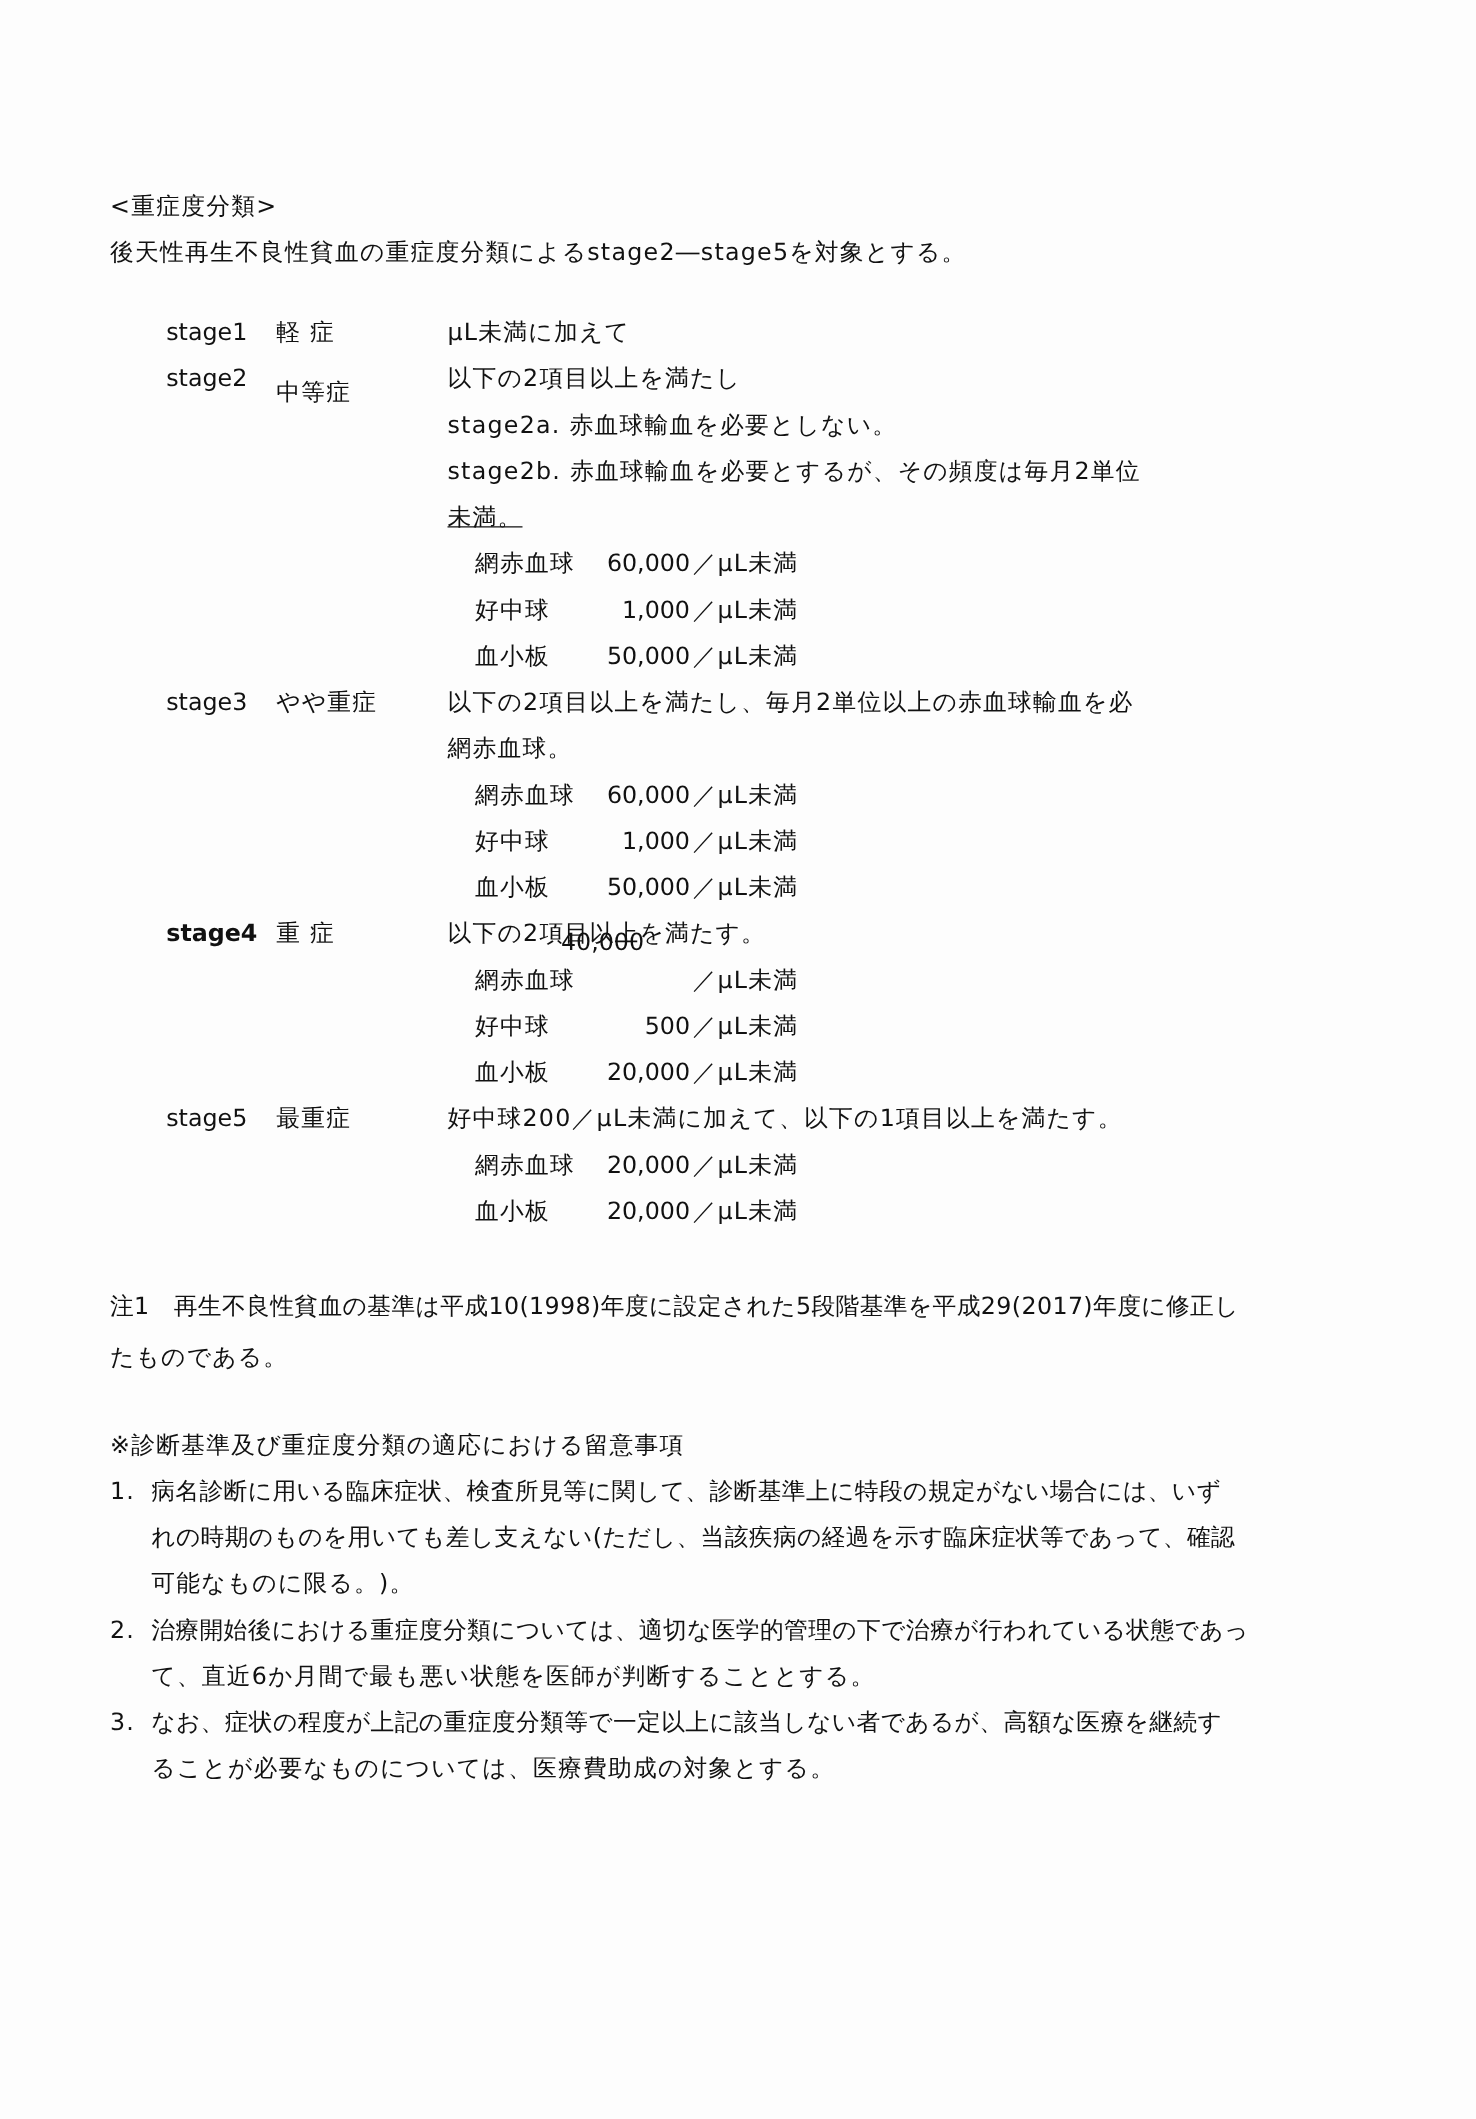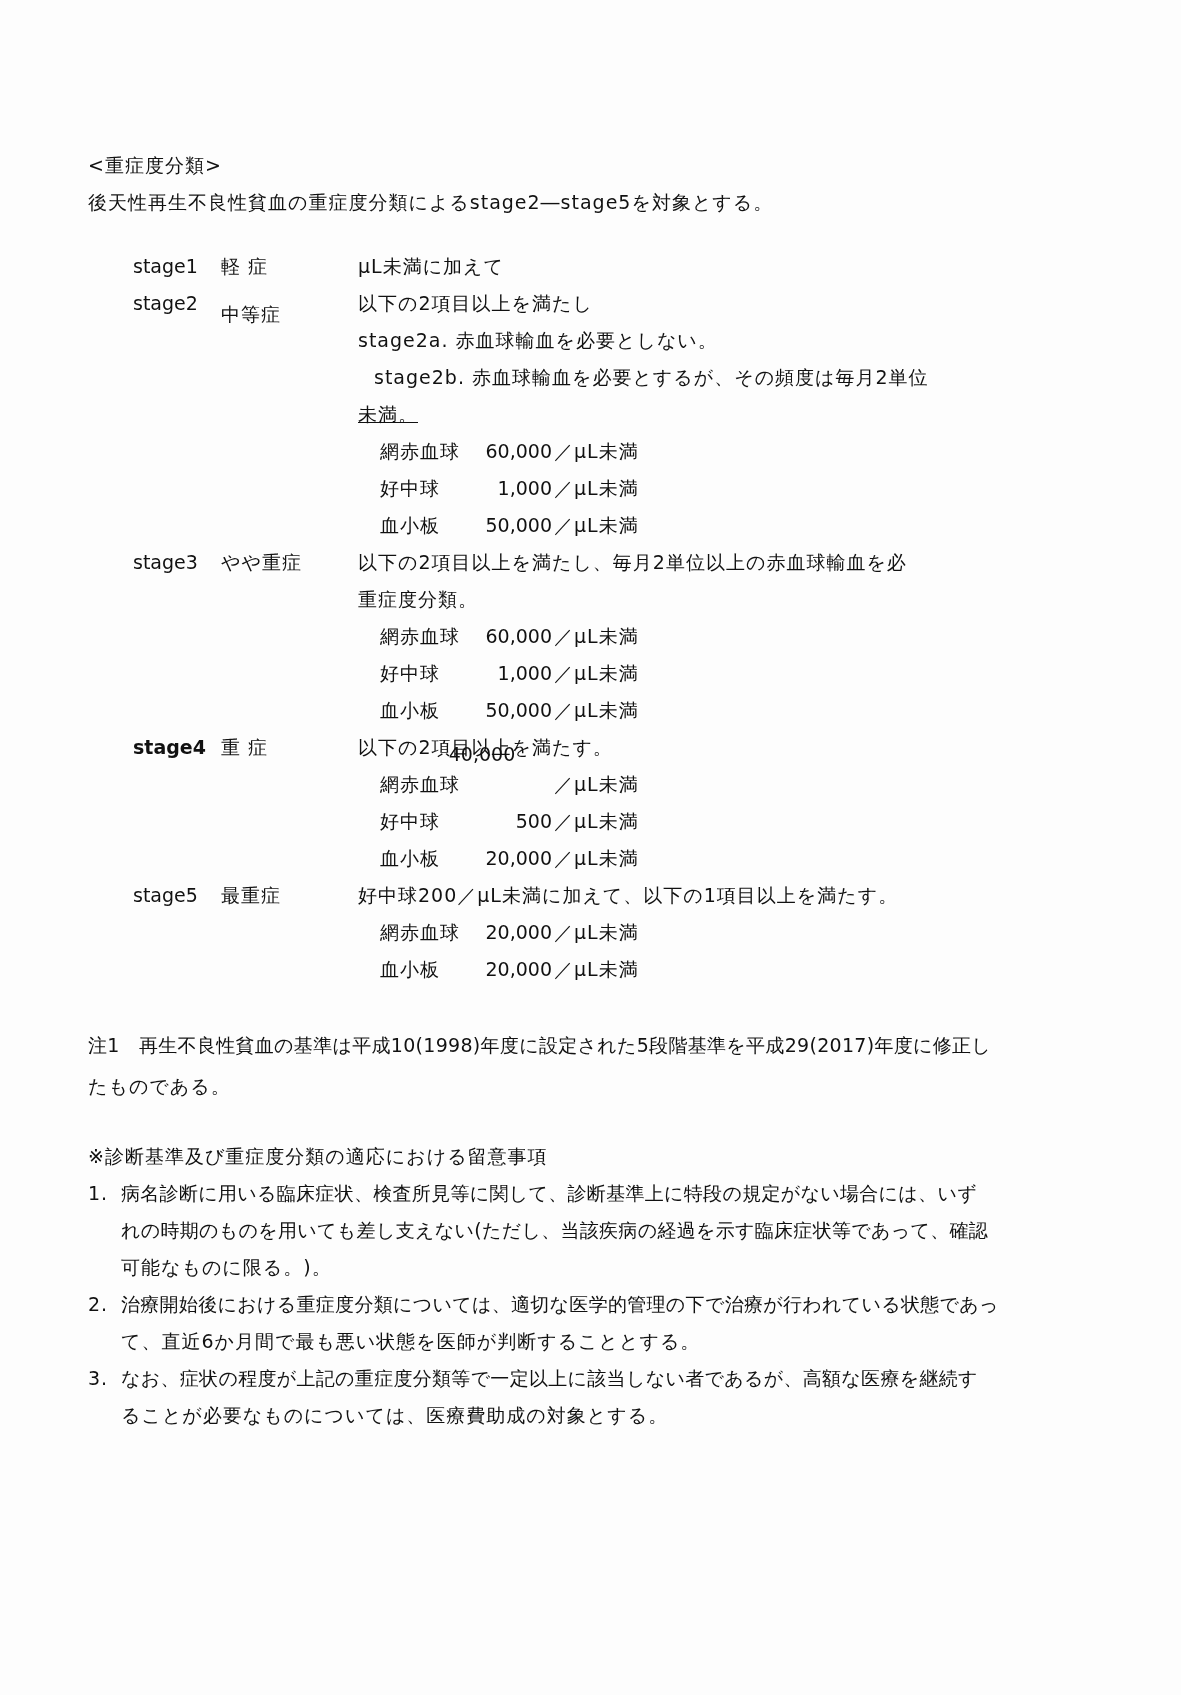--- a/index.html
+++ b/index.html
@@ -37,41 +37,41 @@
   <div class="stage-id" style="left:133px;top:254px;">stage1</div>
   <div class="stage-name" style="left:221px;top:254px;">軽 症</div>
   <div class="line" style="left:358px;top:254px;">μL未満に加えて</div>
 </div>
 
 <div>
   <div class="stage-id" style="left:133px;top:291px;">stage2</div>
   <div class="stage-name" style="left:221px;top:291px;margin-top:11px;">中等症</div>
   <div class="line" style="left:358px;top:291px;">以下の2項目以上を満たし</div>
   <div class="line" style="left:358px;top:328px;">stage2a. 赤血球輸血を必要としない。</div>
-  <div class="line" style="left:358px;top:365px;margin-left:16px;">stage2b. 赤血球輸血を必要とするが、その頻度は毎月2単位</div>
+  <div class="line" style="left:358px;top:365px;">stage2b. 赤血球輸血を必要とするが、その頻度は毎月2単位</div>
   <div class="line" style="left:358px;top:402px;text-decoration:underline;">未満。</div>
 
   <div class="lab-name" style="left:380px;top:439px;">網赤血球</div>
   <div class="lab-val" style="left:412px;top:439px;">60,000</div>
   <div class="line" style="left:554px;top:439px;">／μL未満</div>
 
   <div class="lab-name" style="left:380px;top:476px;">好中球</div>
   <div class="lab-val" style="left:412px;top:476px;">1,000</div>
   <div class="line" style="left:554px;top:476px;">／μL未満</div>
 
   <div class="lab-name" style="left:380px;top:513px;">血小板</div>
   <div class="lab-val" style="left:412px;top:513px;">50,000</div>
   <div class="line" style="left:554px;top:513px;">／μL未満</div>
 </div>
 
 <div>
   <div class="stage-id" style="left:133px;top:550px;">stage3</div>
   <div class="stage-name" style="left:221px;top:550px;">やや重症</div>
   <div class="line" style="left:358px;top:550px;">以下の2項目以上を満たし、毎月2単位以上の赤血球輸血を必</div>
-  <div class="line" style="left:358px;top:587px;">重症度分類。</div>
+  <div class="line" style="left:358px;top:587px;">網赤血球。</div>
 
   <div class="lab-name" style="left:380px;top:624px;">網赤血球</div>
   <div class="lab-val" style="left:412px;top:624px;">60,000</div>
   <div class="line" style="left:554px;top:624px;">／μL未満</div>
 
   <div class="lab-name" style="left:380px;top:661px;">好中球</div>
   <div class="lab-val" style="left:412px;top:661px;">1,000</div>
   <div class="line" style="left:554px;top:661px;">／μL未満</div>
 
   <div class="lab-name" style="left:380px;top:698px;">血小板</div>

